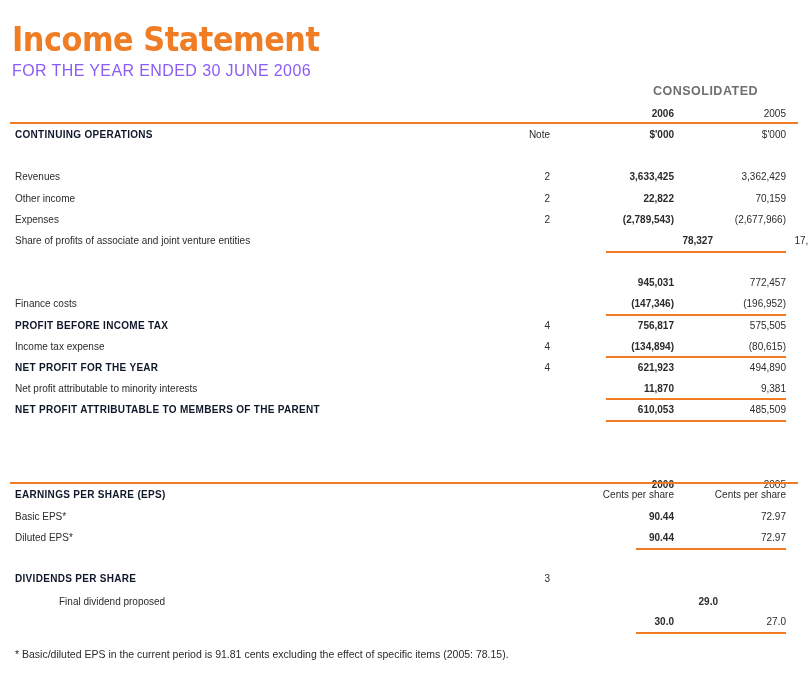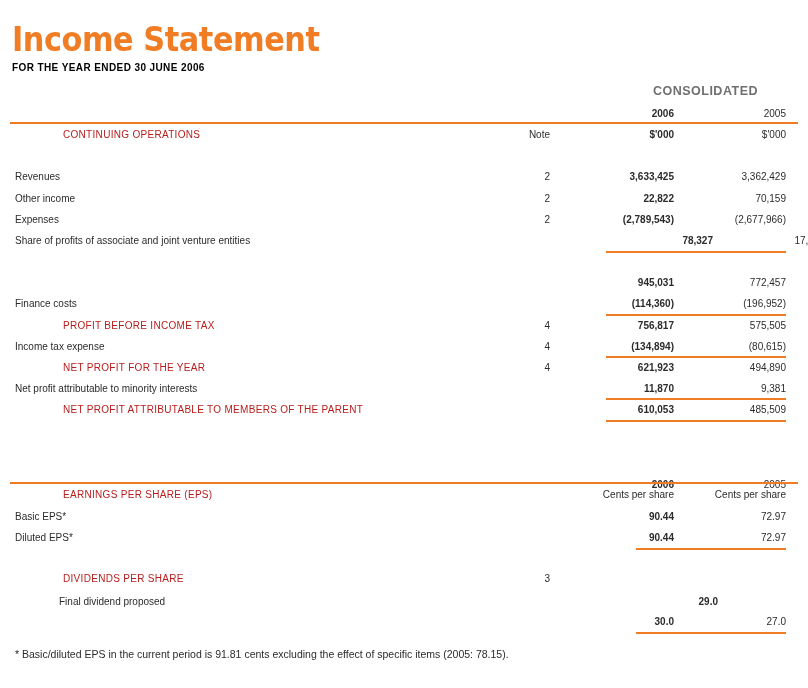--- a/index.html
+++ b/index.html
@@ -8,29 +8,29 @@
     font-family: "Liberation Sans", sans-serif; color: #2b2b2b;
   }
   .title {
     position: absolute; left: 12px; top: 20px;
     font-family: "DejaVu Sans", sans-serif; font-weight: bold;
     font-size: 33px; color: #f07c24; letter-spacing: -0.5px;
     transform: scaleX(0.92); transform-origin: left top;
   }
   .subtitle {
     position: absolute; left: 12px; top: 62px;
-    font-family: "Liberation Sans", sans-serif; font-weight: bold;
-    font-size: 10px; color: #000000; letter-spacing: 0.4px;
+    font-family: "Liberation Sans", sans-serif; font-weight: normal;
+    font-size: 16px; color: #8b5cf6; letter-spacing: 0.4px;
   }
   .row {
     position: absolute; left: 0; width: 808px; height: 21px;
     font-size: 10px; line-height: 21px;
   }
   .row .label { position: absolute; left: 15px; white-space: nowrap; color: #2b2b2b; }
-  .row .label.head { color: #b91c1c; font-weight: normal; letter-spacing: 0.3px; margin-left: 48px; }
+  .row .label.head { color: #0f172a; font-weight: bold; letter-spacing: 0.3px; }
   .row .note { position: absolute; right: 258px; text-align: right; color: #2b2b2b; }
   .row .c1 { position: absolute; right: 134px; text-align: right; font-weight: bold; color: #2b2b2b; }
   .row .c2 { position: absolute; right: 22px; text-align: right; color: #2b2b2b; }
   .hdr-consolidated {
     position: absolute; right: 50px; top: 84px;
     font-weight: bold; font-size: 12.5px; color: #6f6f6f; letter-spacing: 0.5px;
   }
   .line { position: absolute; height: 2px; background: #f07c24; }
   .line.thin { height: 1.5px; }
   .footnote {
@@ -83,21 +83,21 @@
       <span class="c2">17,835</span>
     </div>
     <div class="row" style="top: 272px;">
       <span class="note"></span>
       <span class="c1">945,031</span>
       <span class="c2">772,457</span>
     </div>
     <div class="row" style="top: 293px;">
       <span class="label">Finance costs</span>
       <span class="note"></span>
-      <span class="c1">(114,360)</span>
+      <span class="c1">(147,346)</span>
       <span class="c2">(196,952)</span>
     </div>
     <div class="row" style="top: 315px;">
       <span class="label head">PROFIT BEFORE INCOME TAX</span>
       <span class="note">4</span>
       <span class="c1">756,817</span>
       <span class="c2">575,505</span>
     </div>
     <div class="row" style="top: 336px;">
       <span class="label">Income tax expense</span>

